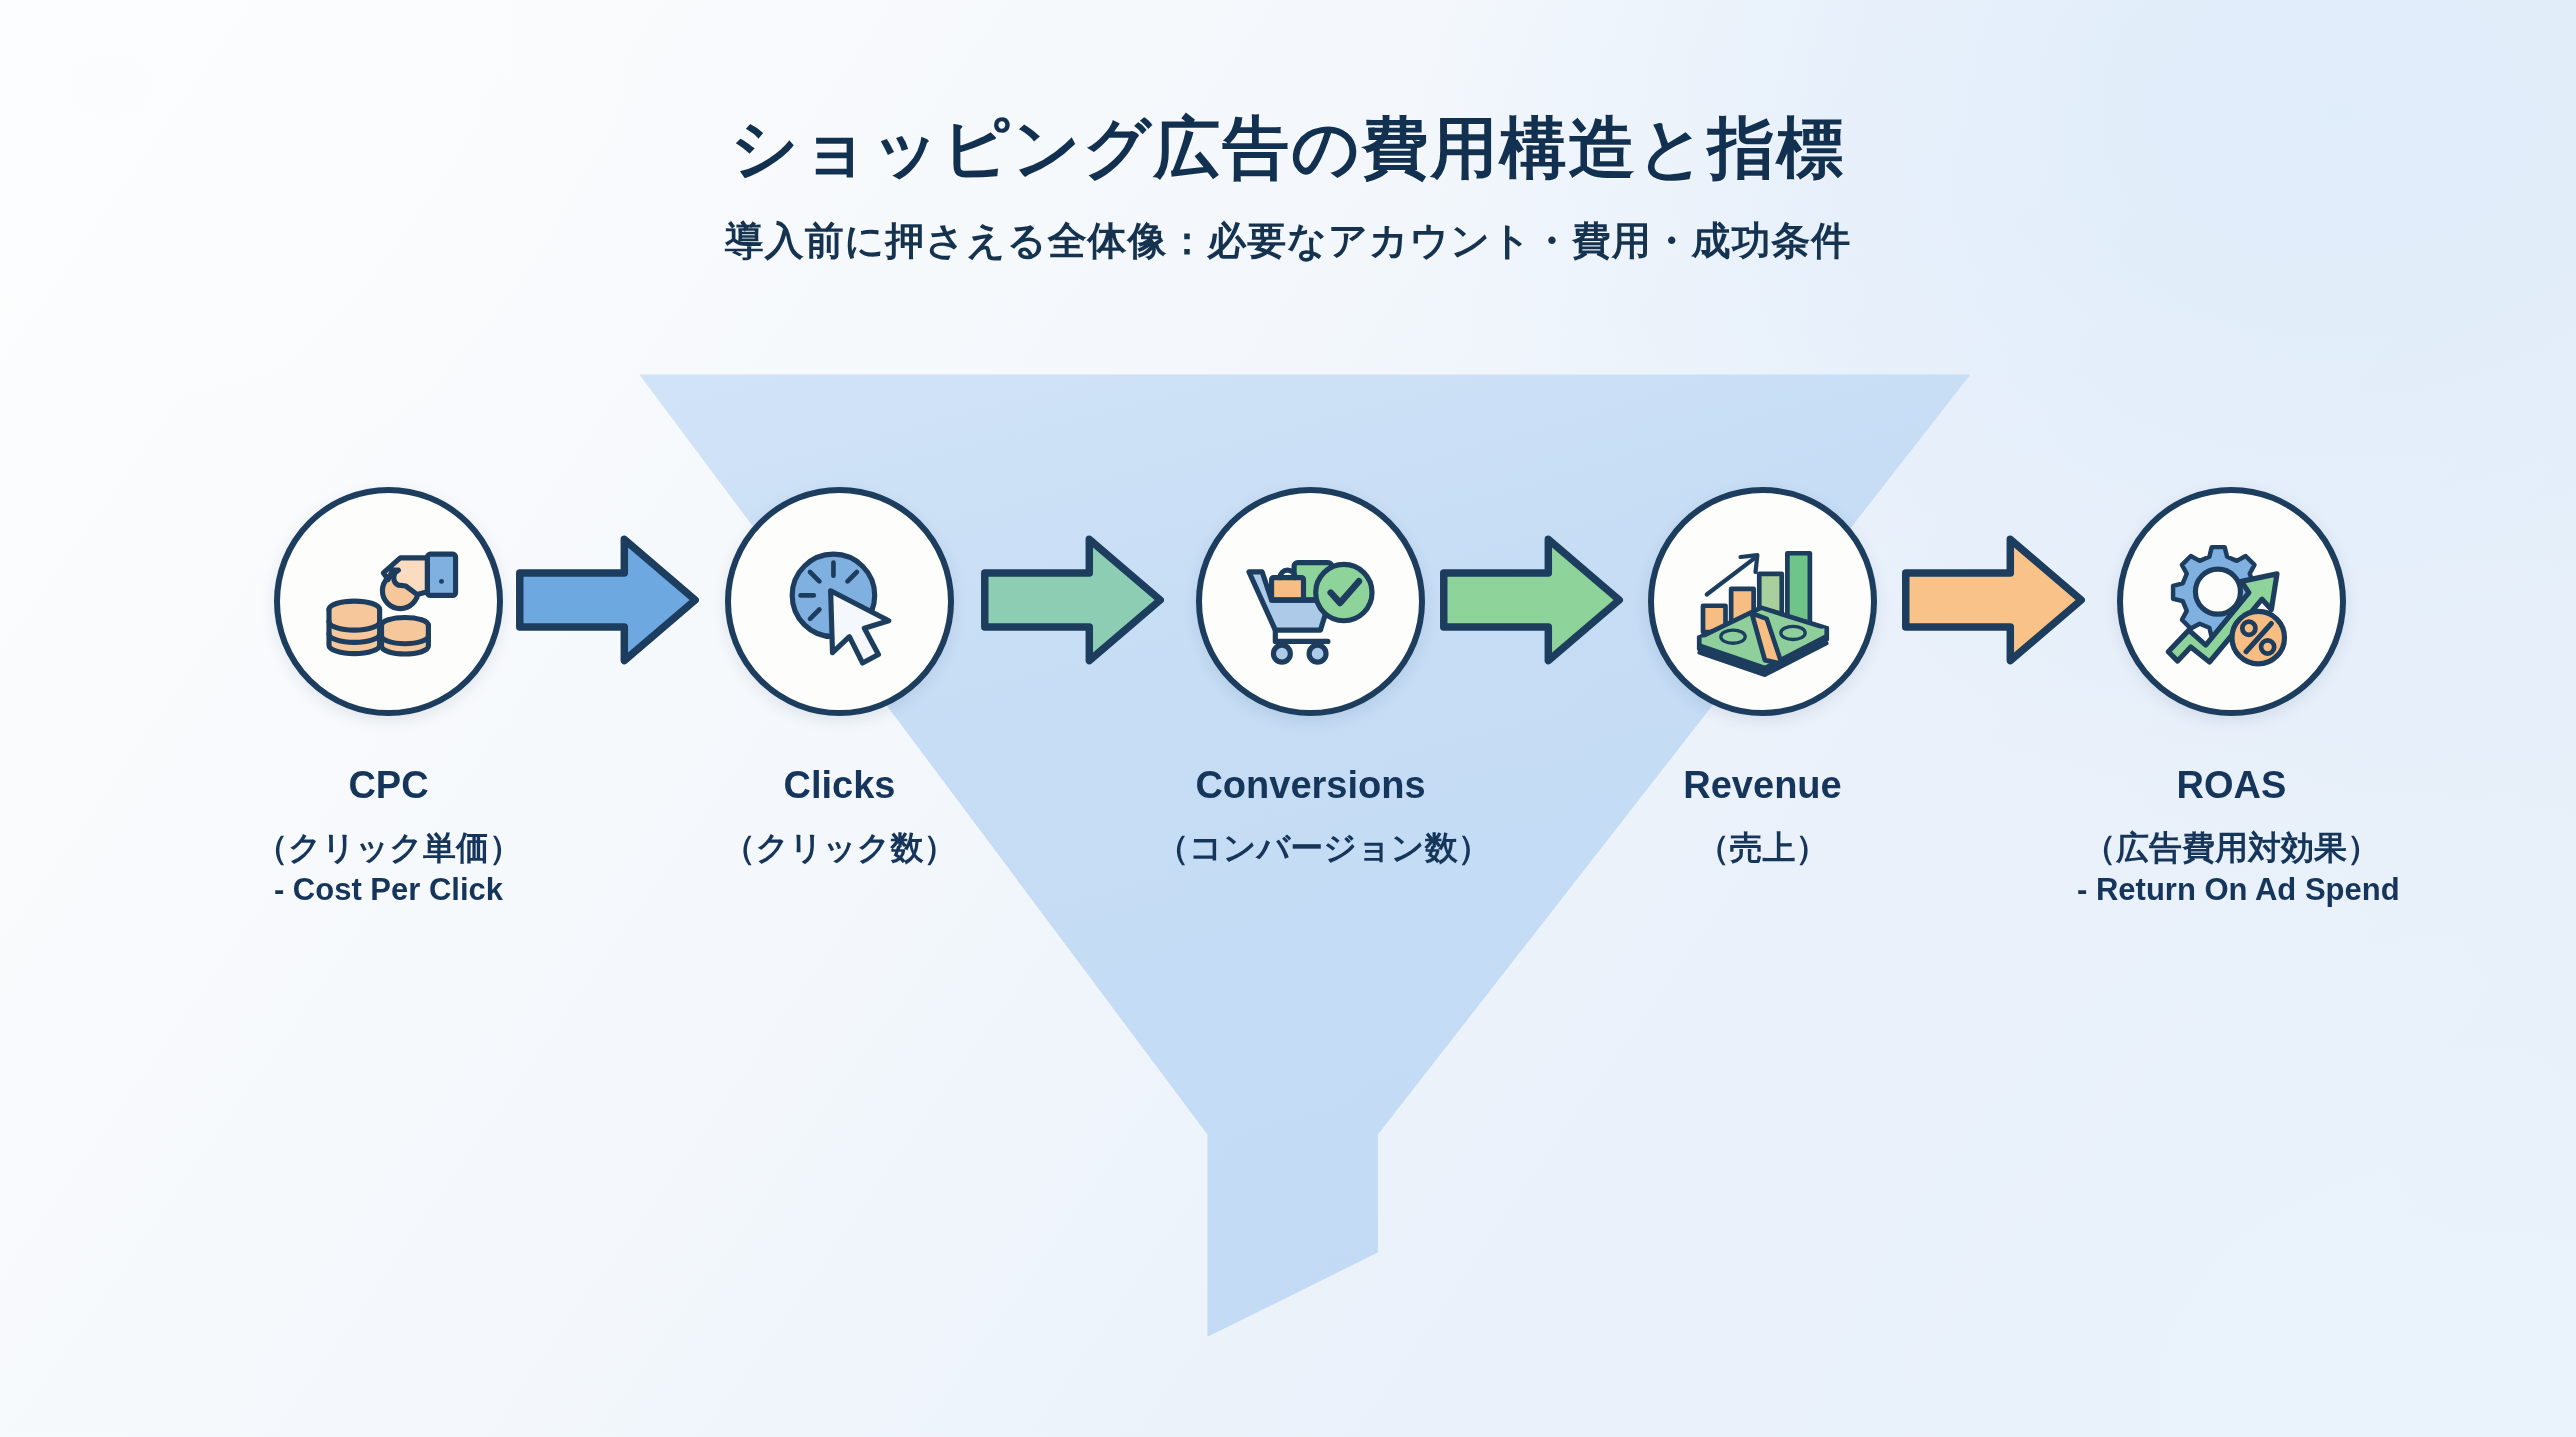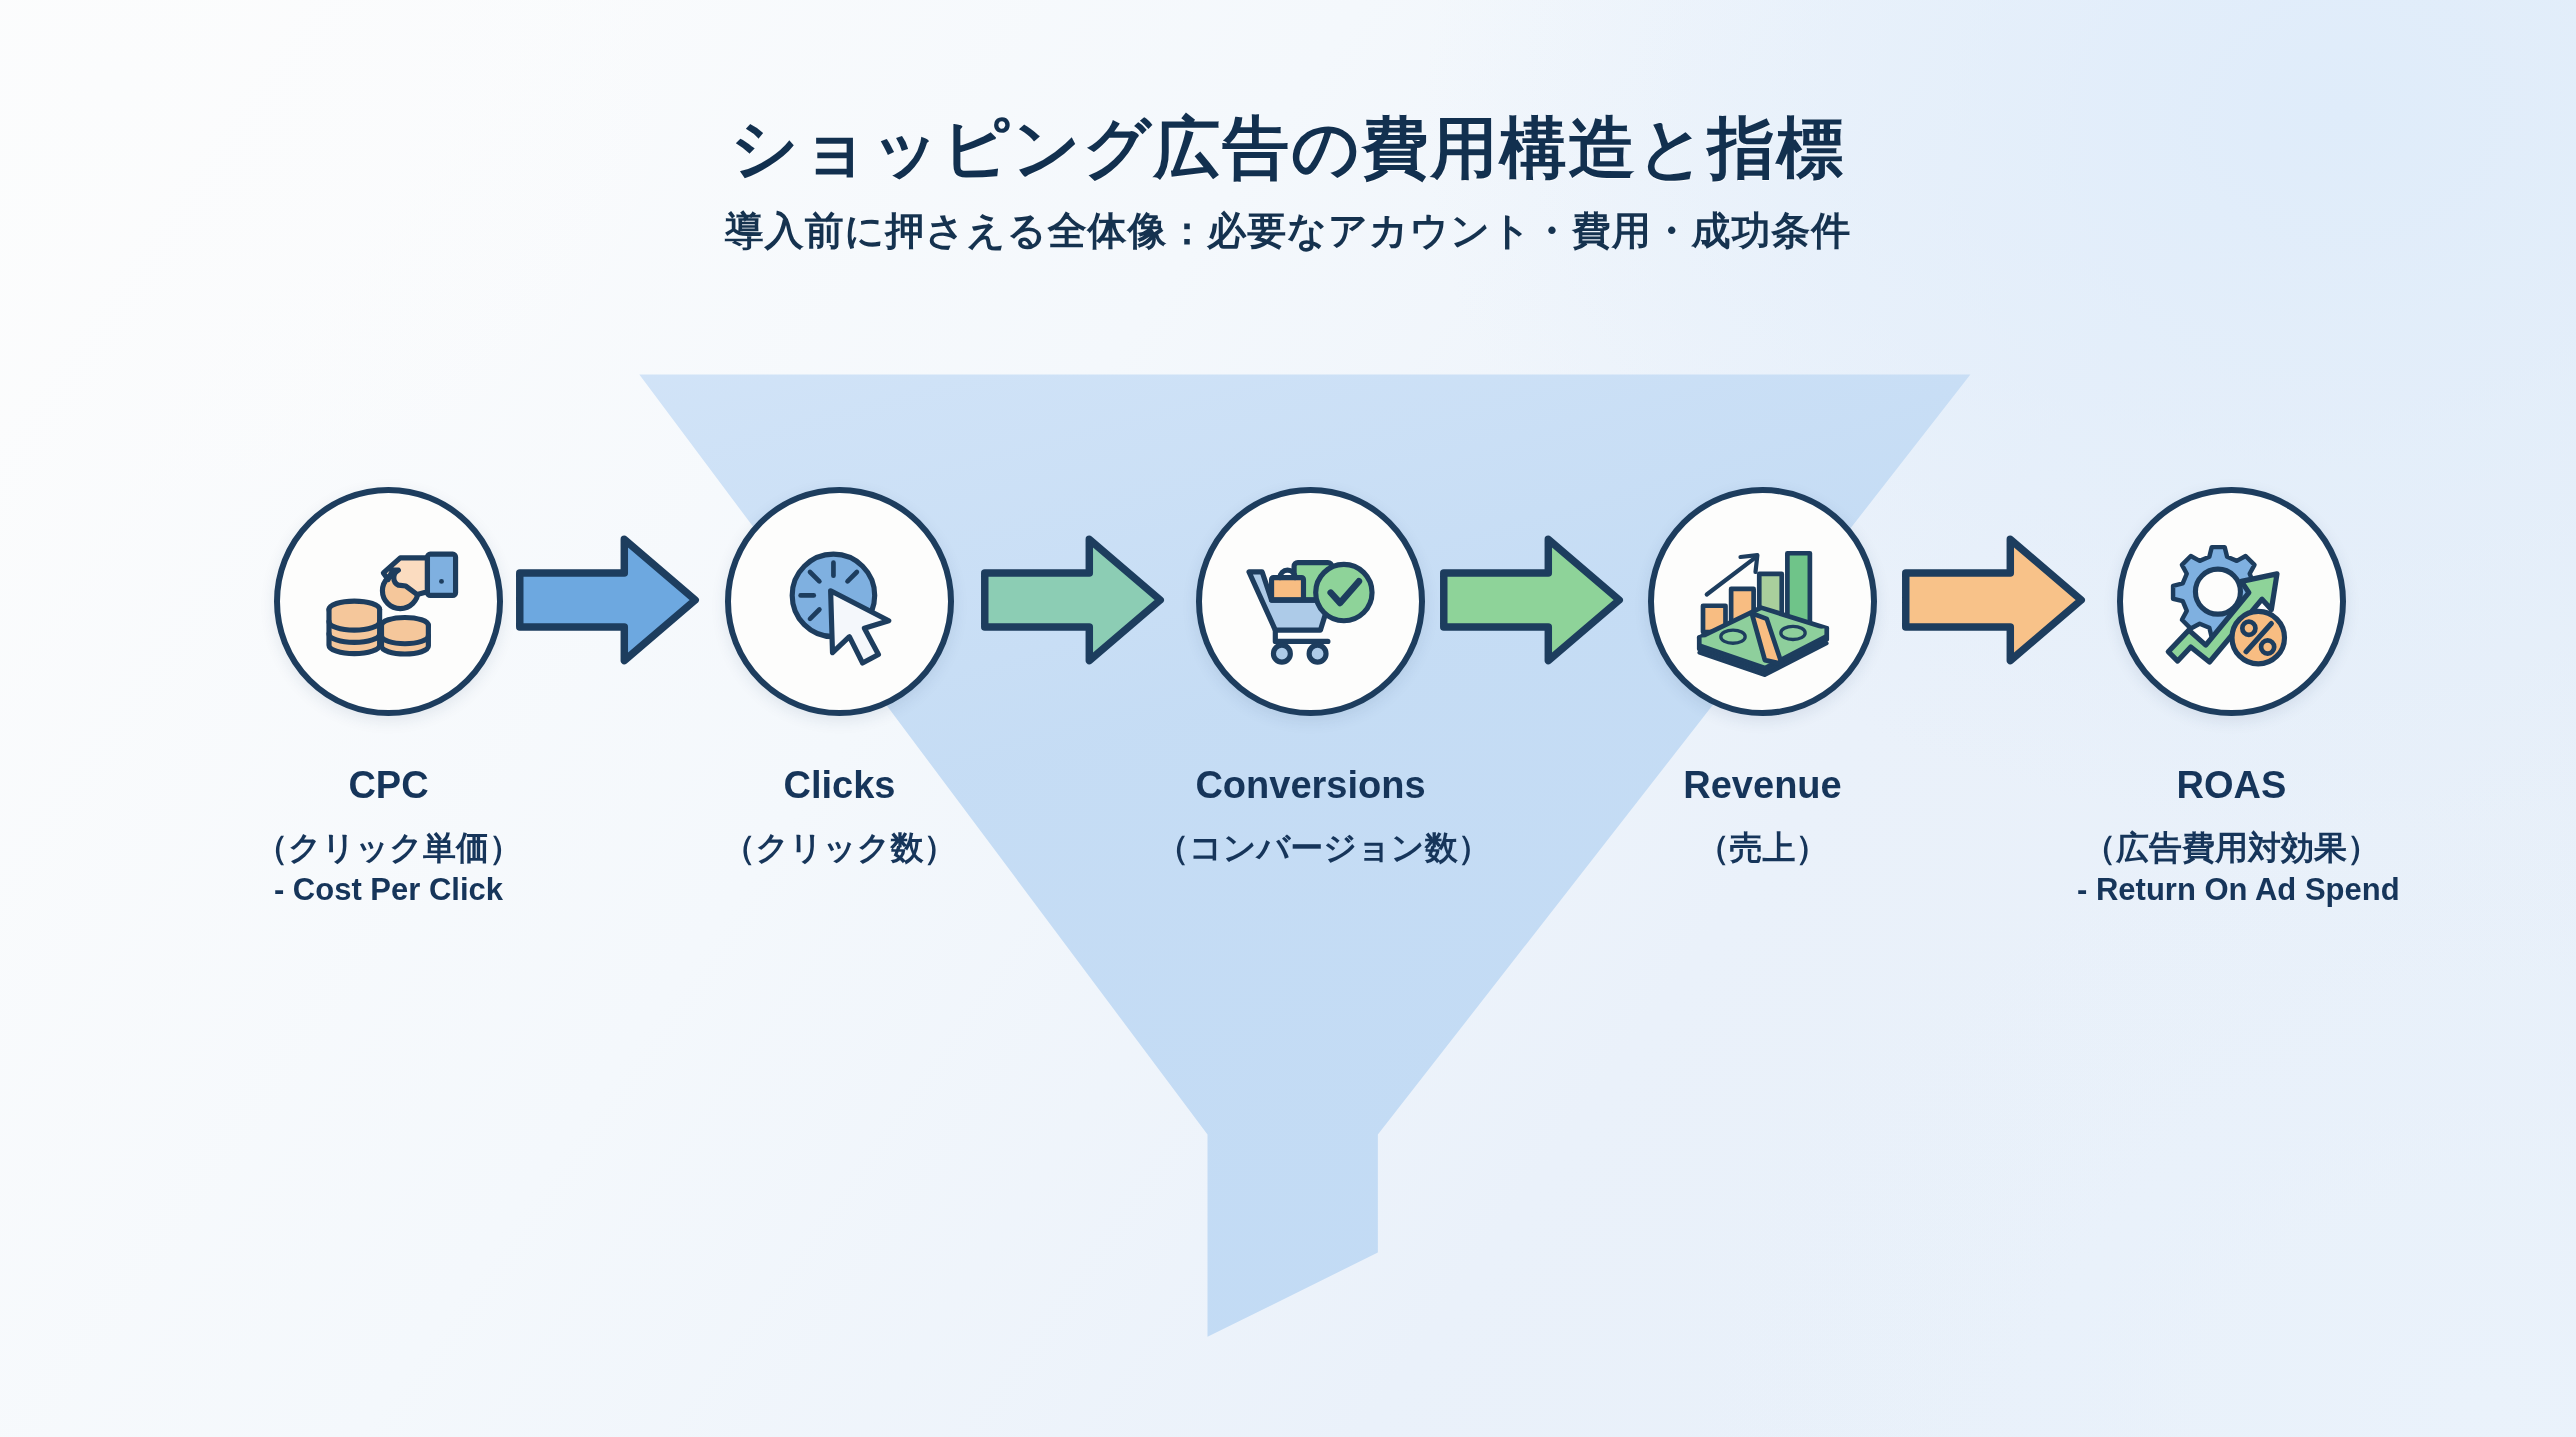--- a/index.html
+++ b/index.html
@@ -29,21 +29,21 @@
   }
   .title {
     font-size: 67px;
     font-weight: 700;
     letter-spacing: 1.9px;
     color: #12304f;
     line-height: 1.14;
     text-shadow: 0 0.9px 0 rgba(255,255,255,0.7);
   }
   .subtitle {
-    margin-top: 22px;
+    margin-top: 32px;
     font-size: 39px;
     font-weight: 700;
     letter-spacing: 0.9px;
     color: #15324f;
     line-height: 1.2;
   }
 
   
   .funnel {
     position: absolute;

